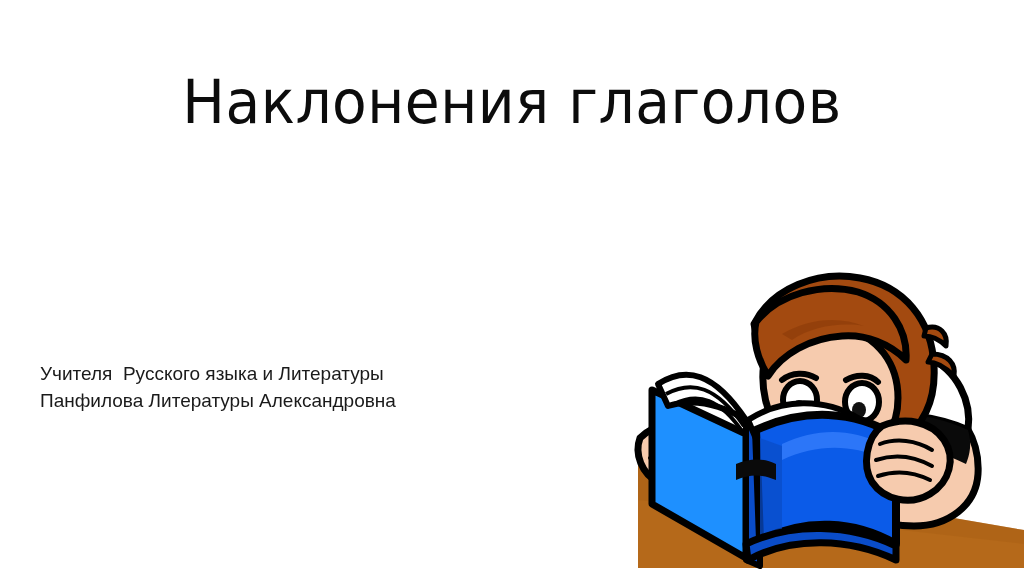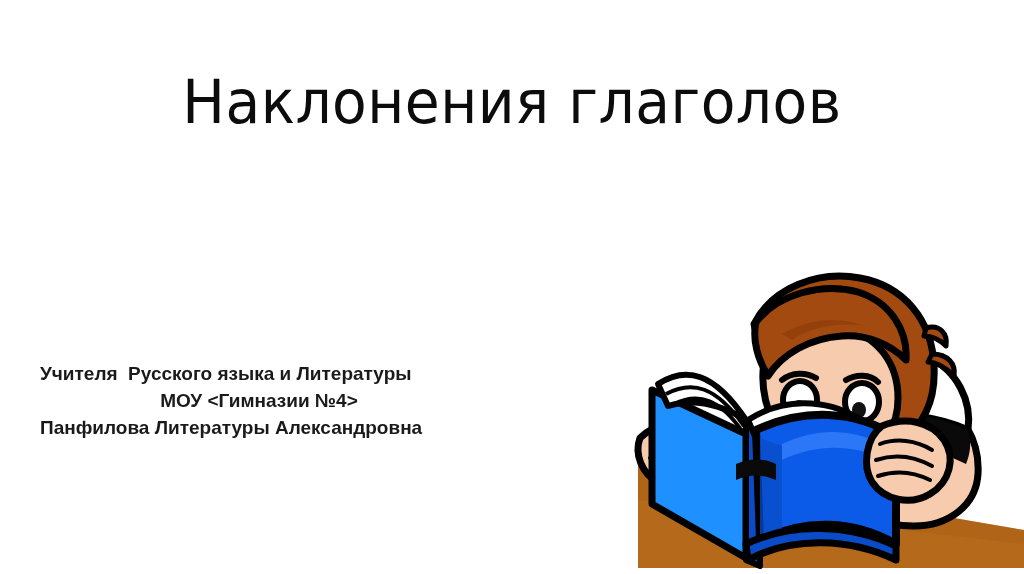--- a/index.html
+++ b/index.html
@@ -47,21 +47,21 @@
     position: absolute;
     left: 24px;
     top: 360px;
     width: 470px;
     text-align: center;
   }
   .subtitle-line {
     font-family: "Liberation Sans", "DejaVu Sans", sans-serif;
     font-size: 19px;
     line-height: 27px;
-    font-weight: 700;
+    font-weight: 400;
     color: #1a1a1a;
     white-space: pre;
   }
   .subtitle-line.align-left { text-align: left; padding-left: 16px; }
 
   
   #illustration {
     position: absolute;
     left: 596px;
     top: 268px;
@@ -76,21 +76,20 @@
 </style>
 </head>
 <body>
 
 <div id="slide">
 
   <h1 id="slide-title">Наклонения глаголов</h1>
 
   <div id="subtitle-block">
     <div class="subtitle-line align-left">Учителя  Русского языка и Литературы</div>
-    <div class="subtitle-line">МОУ &lt;Гимназии №4&gt;</div>
     <div class="subtitle-line align-left">Панфилова Литературы Александровна</div>
   </div>
 
   <div id="illustration">
     <svg viewBox="0 0 428 306" xmlns="http://www.w3.org/2000/svg">
 
       <g>
         <polygon points="42,196 428,262 428,300 42,300" fill="#B5691A"></polygon>
         <polygon points="42,196 428,262 428,276 42,232" fill="#A85F15" opacity="0.45"></polygon>
       </g>

